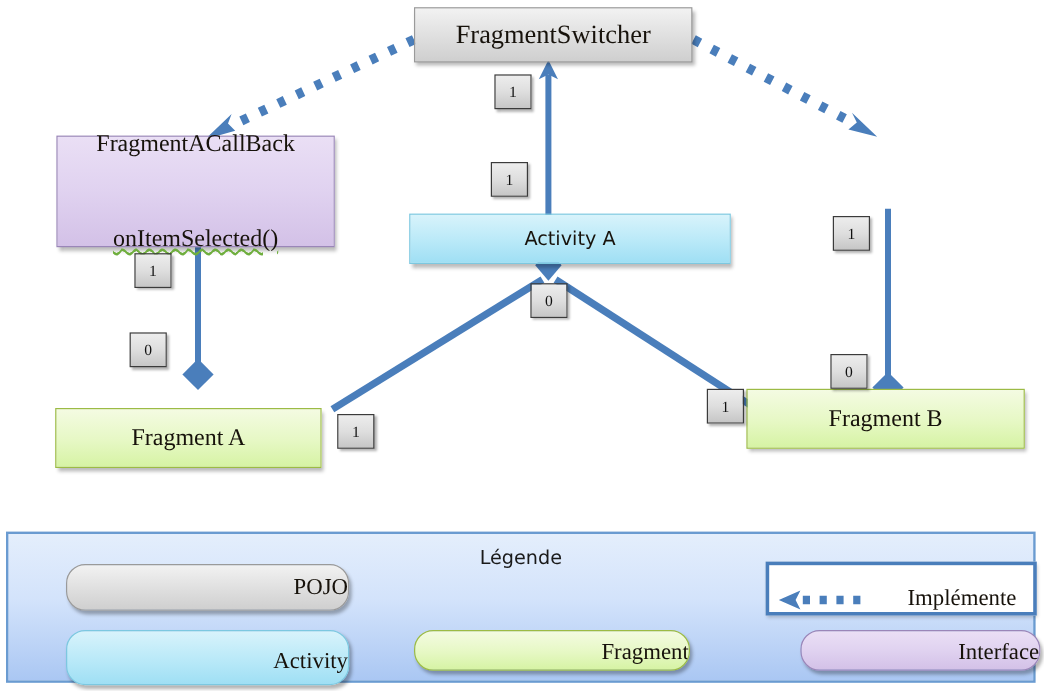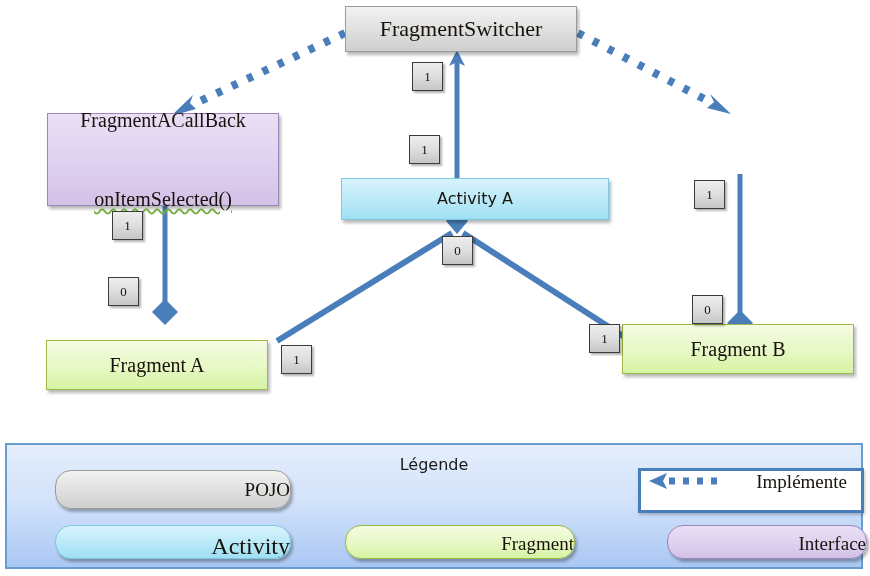--- a/index.html
+++ b/index.html
@@ -70,21 +70,21 @@
   .lgbox{
     position:absolute;box-sizing:border-box;
     display:flex;align-items:center;justify-content:flex-end;
     font-size:19px;color:#17120b;
     box-shadow:2px 3px 3px rgba(0,0,0,.30);
     border-radius:16px;
   }
   .lg-impl{
     position:absolute;box-sizing:border-box;
     background:#ffffff;border:3px solid #4a7ebb;
-    display:flex;align-items:flex-start;
+    display:flex;align-items:flex-end;
     box-shadow:1px 2px 3px rgba(0,0,0,.22);
   }
   .lg-impl .arrowwrap{flex:0 0 auto;padding-left:6px;display:flex;align-items:center;}
   .lg-impl .lbl{flex:1;text-align:right;padding-right:14px;font-size:19px;color:#17120b;}
   .clip{overflow:hidden;}
 </style>
 </head>
 <body>
 
 <div id="canvas">
@@ -193,22 +193,22 @@
   </div>
 
   <div id="legend">
 
     <div id="legend-title">Légende</div>
 
     <div class="lgbox pojo clip" style="left:48px;top:25px;width:236px;height:39px;">
       <span>POJO</span>
     </div>
 
-    <div class="lgbox activity clip" style="left:48px;top:80px;width:236px;height:34px;
-                font-family:'Liberation Serif',serif;font-size:24px;padding-left:11px;">
+    <div class="lgbox activity clip" style="left:48px;top:80px;width:236px;height:46px;
+                font-family:'Liberation Serif',serif;font-size:19px;padding-left:11px;">
       <span style="display:block;line-height:34px;margin-top:7px;">Activity</span>
     </div>
 
     <div class="lgbox fragment clip" style="left:338px;top:80px;width:230px;height:34px;
                 font-size:19px;">
       <span style="display:block;line-height:34px;margin-top:4px;">Fragment</span>
     </div>
 
     <div class="lgbox iface clip" style="left:660px;top:80px;width:200px;height:34px;
                 font-size:19px;padding-left:16px;">

